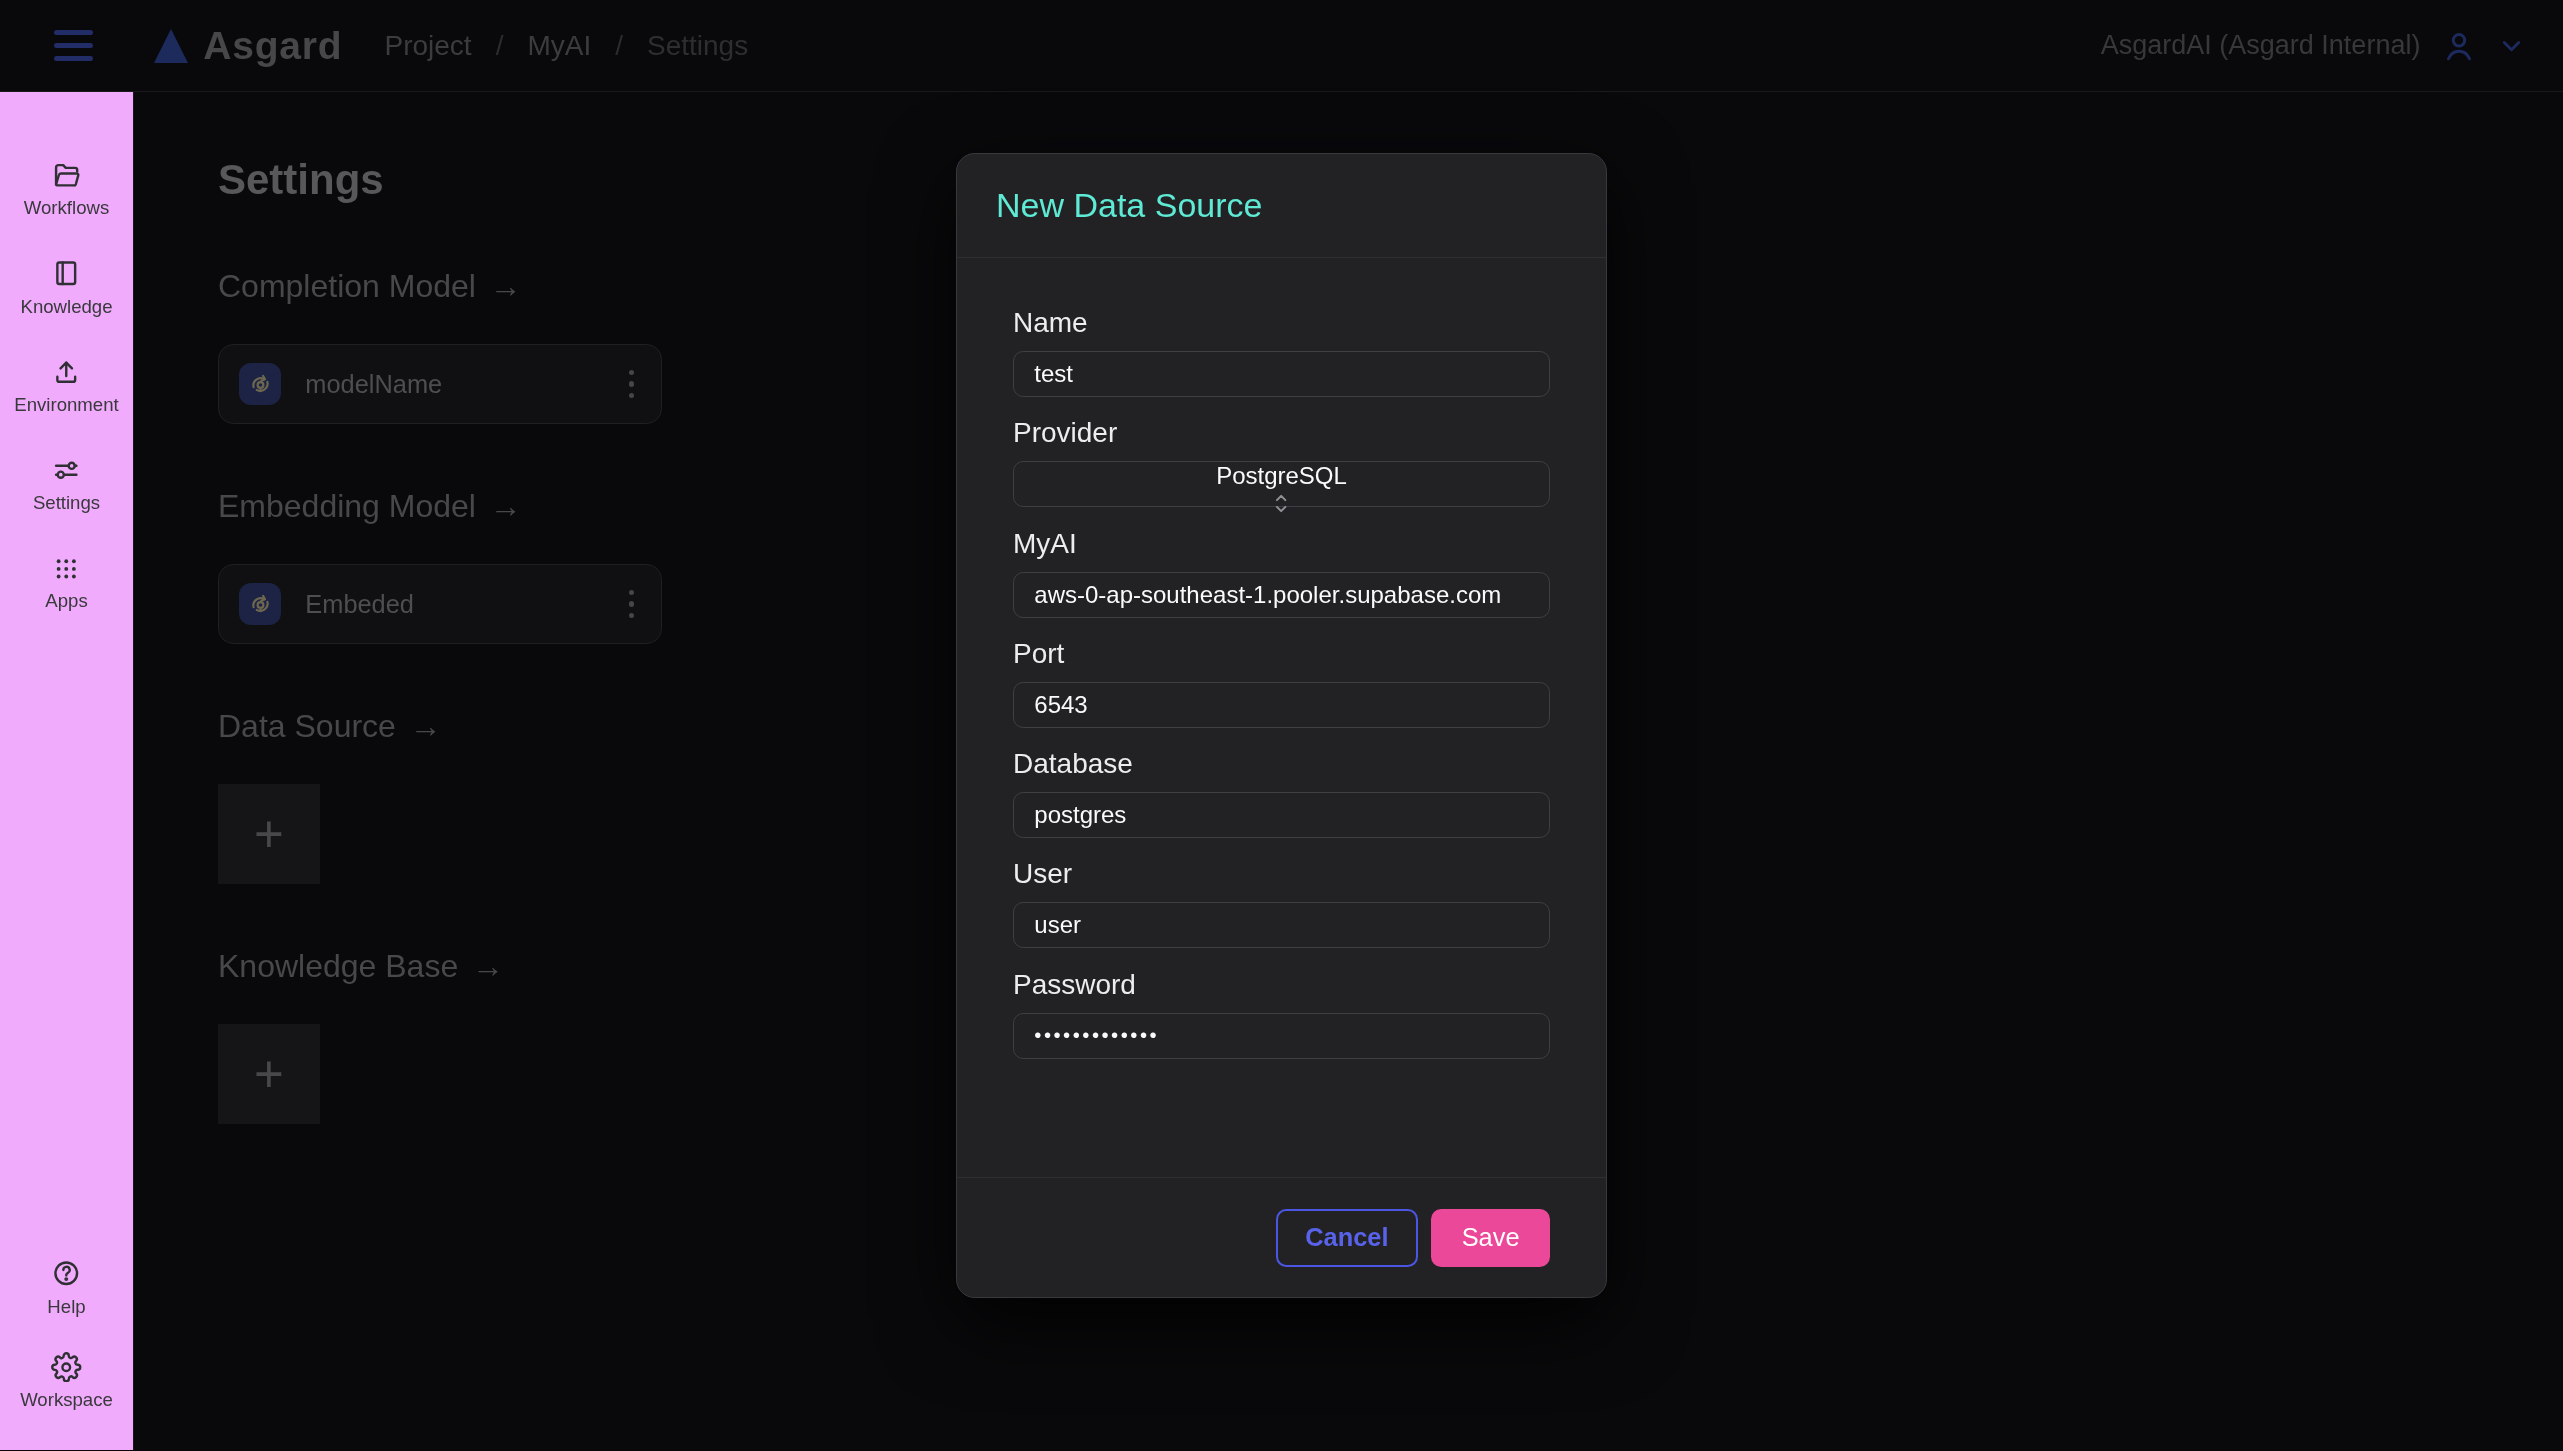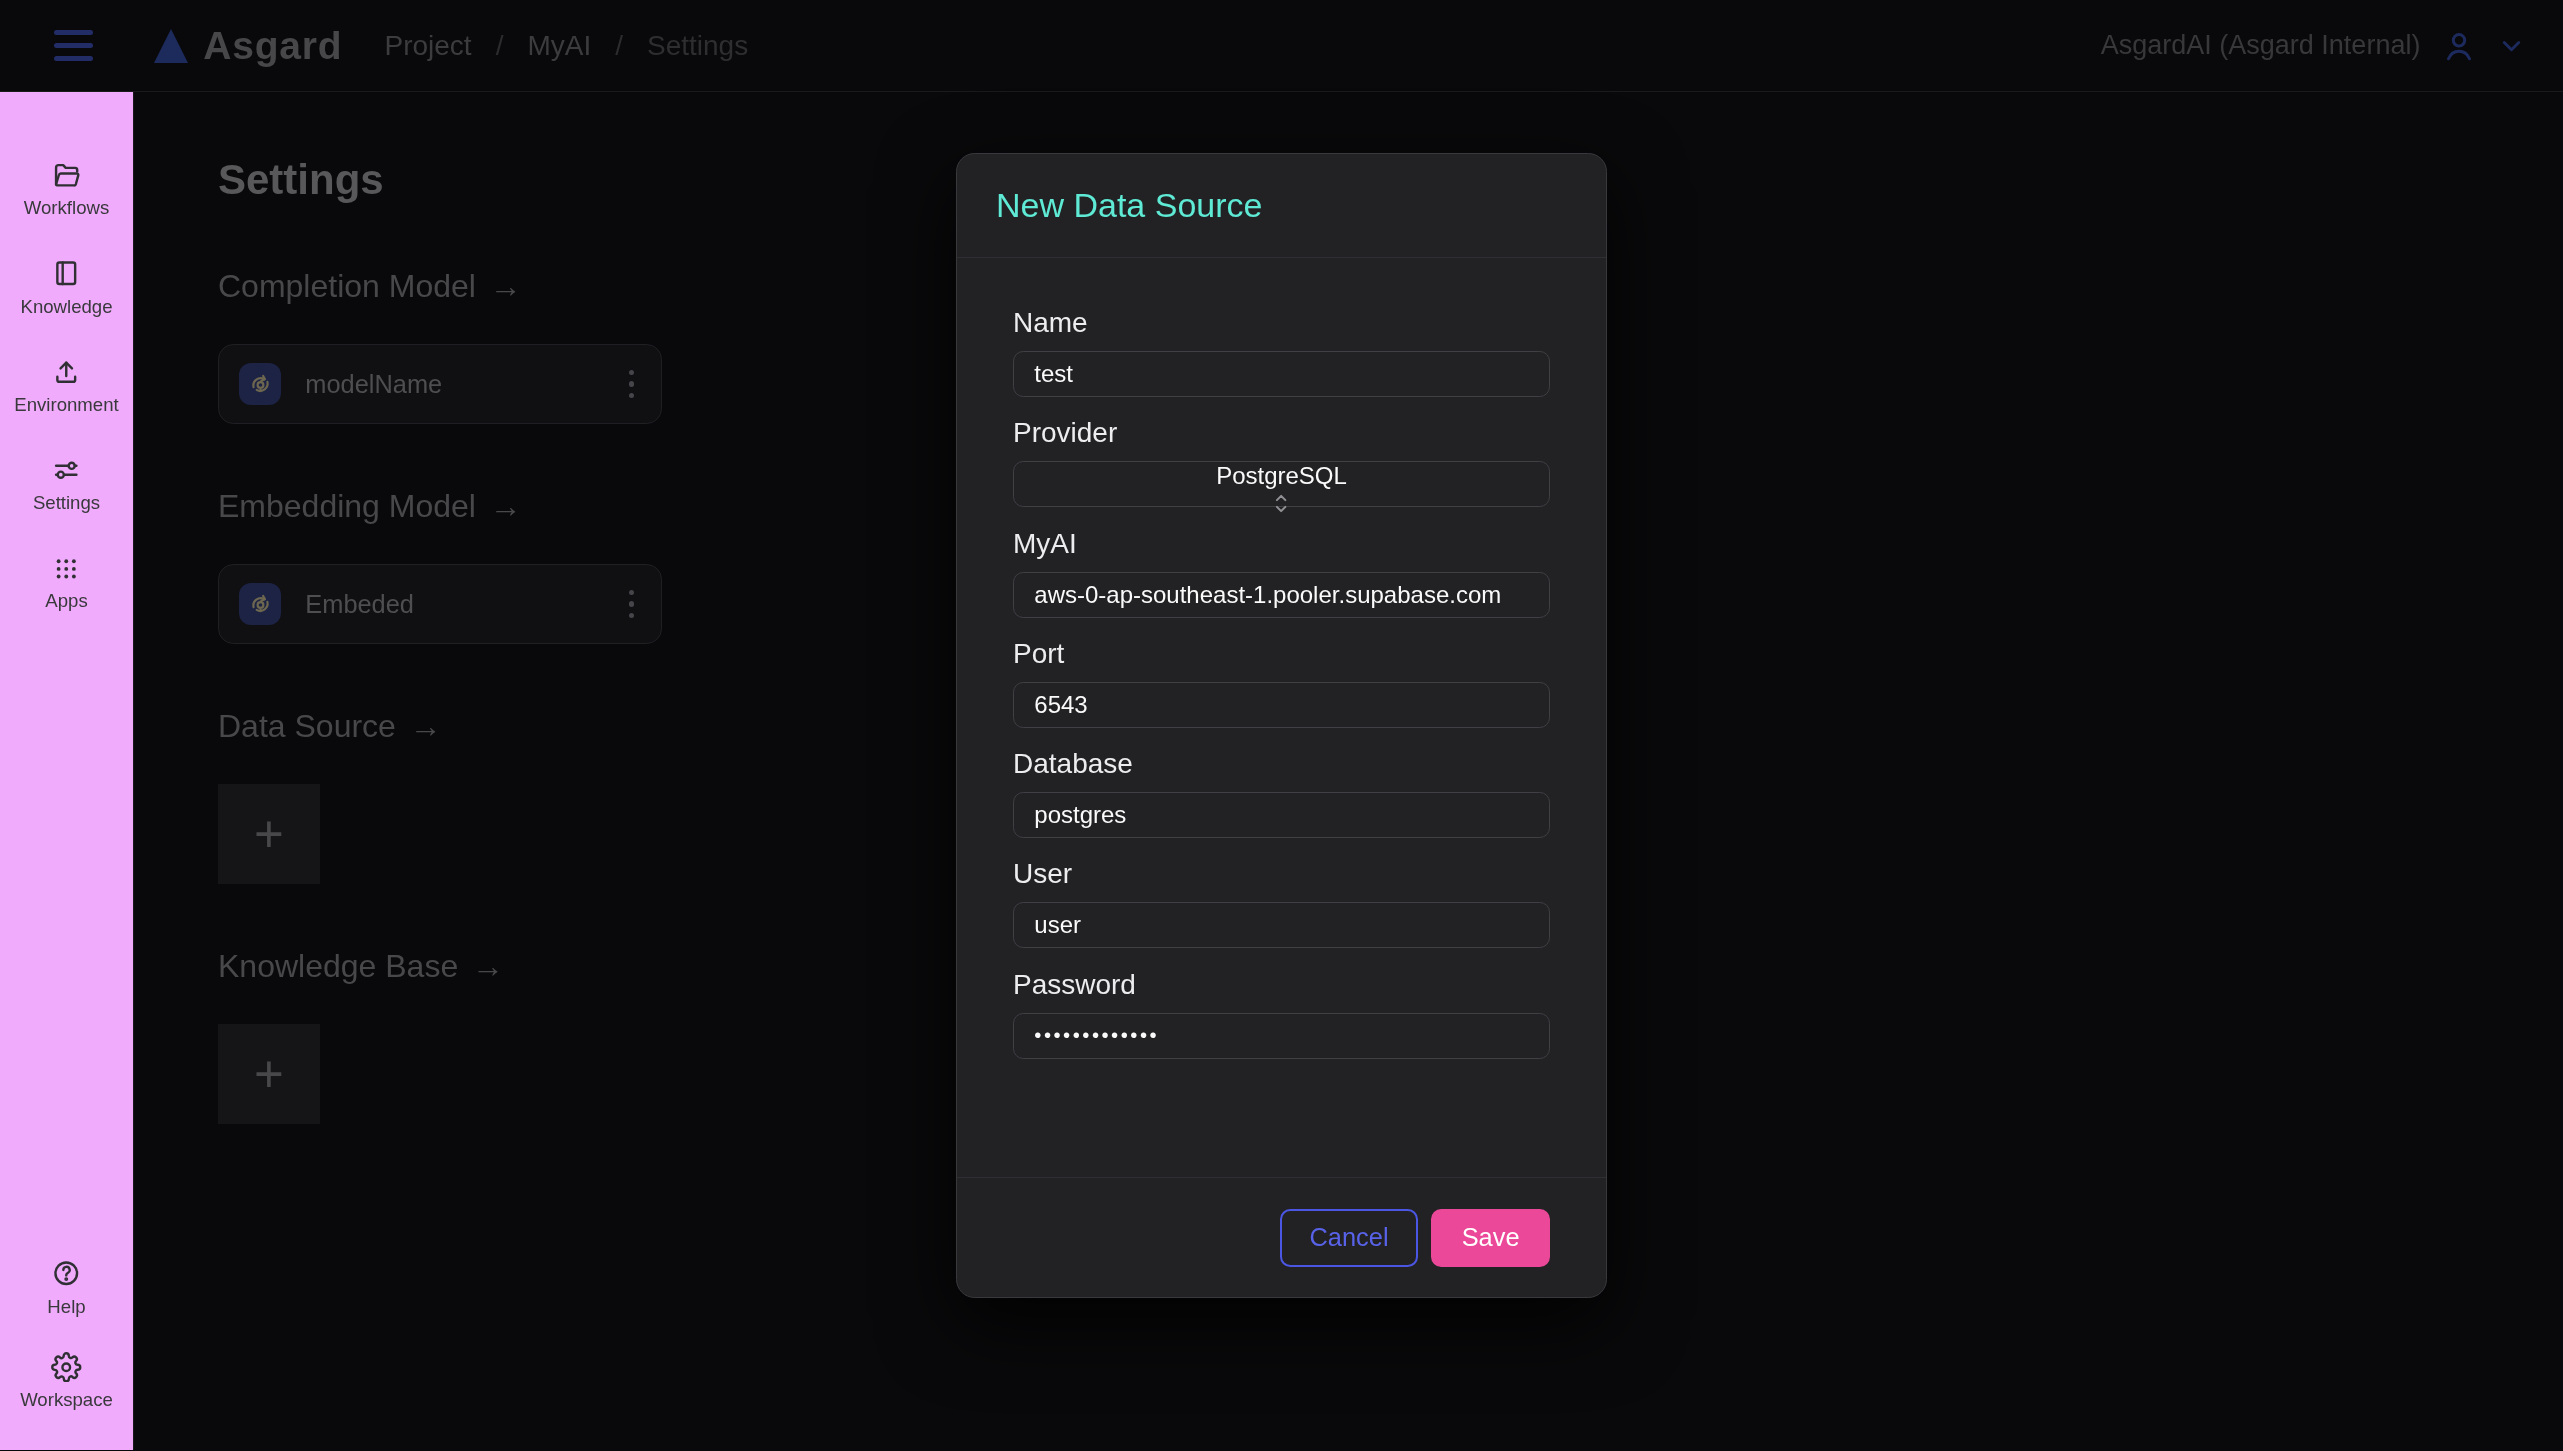--- a/index.html
+++ b/index.html
@@ -93,21 +93,21 @@
   .select-box { display:flex; align-items:center; justify-content:space-between; cursor:pointer;flex-direction:column; }
   .select-box .sel-value { color:#fafafa; }
   .select-chevrons { color:#919195; display:flex; }
   .pw-input { letter-spacing:2.5px; font-size:20.3px; }
   .modal-footer {
     border-top:1.7px solid #2f2f33; height:120px;
     display:flex; align-items:center; justify-content:flex-end;
     gap:13.6px; padding-right:56px;
   }
   .btn { height:58px; border-radius:10.2px; font-size:25.4px; font-family:"Liberation Sans", sans-serif; cursor:pointer; }
-  .btn-cancel { padding:0 27px; background:transparent; border:2.5px solid #4b57e4; color:#5863ea; }
+  .btn-cancel { padding:0 27px; background:transparent; border:2.5px solid #4b57e4; color:#5863ea;font-weight:bold; }
   .btn-save { padding:0 30.5px; background:#ec4899; border:none; color:#ffffff; }
 </style>
 </head>
 <body>
 
 <header class="topbar">
   <div class="hamburger">
     <span></span>
       <span></span>
       <span></span>

